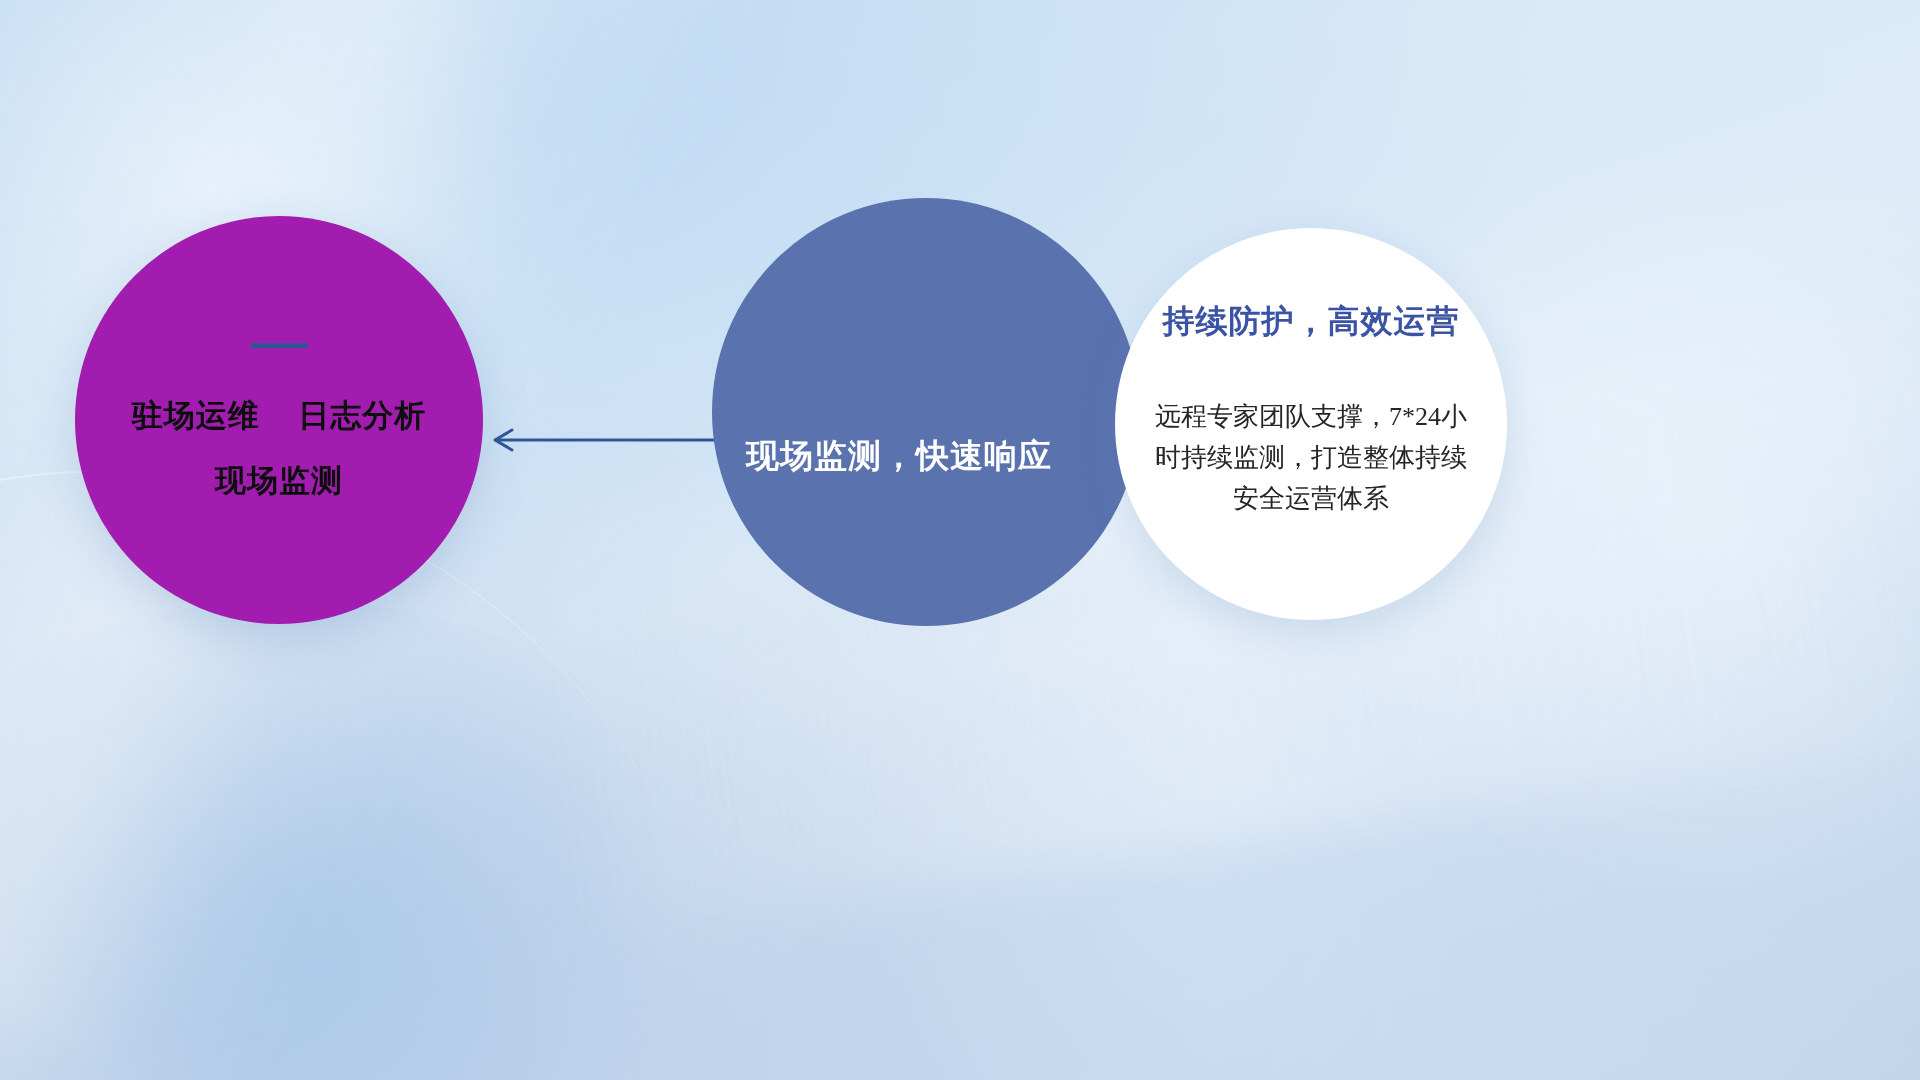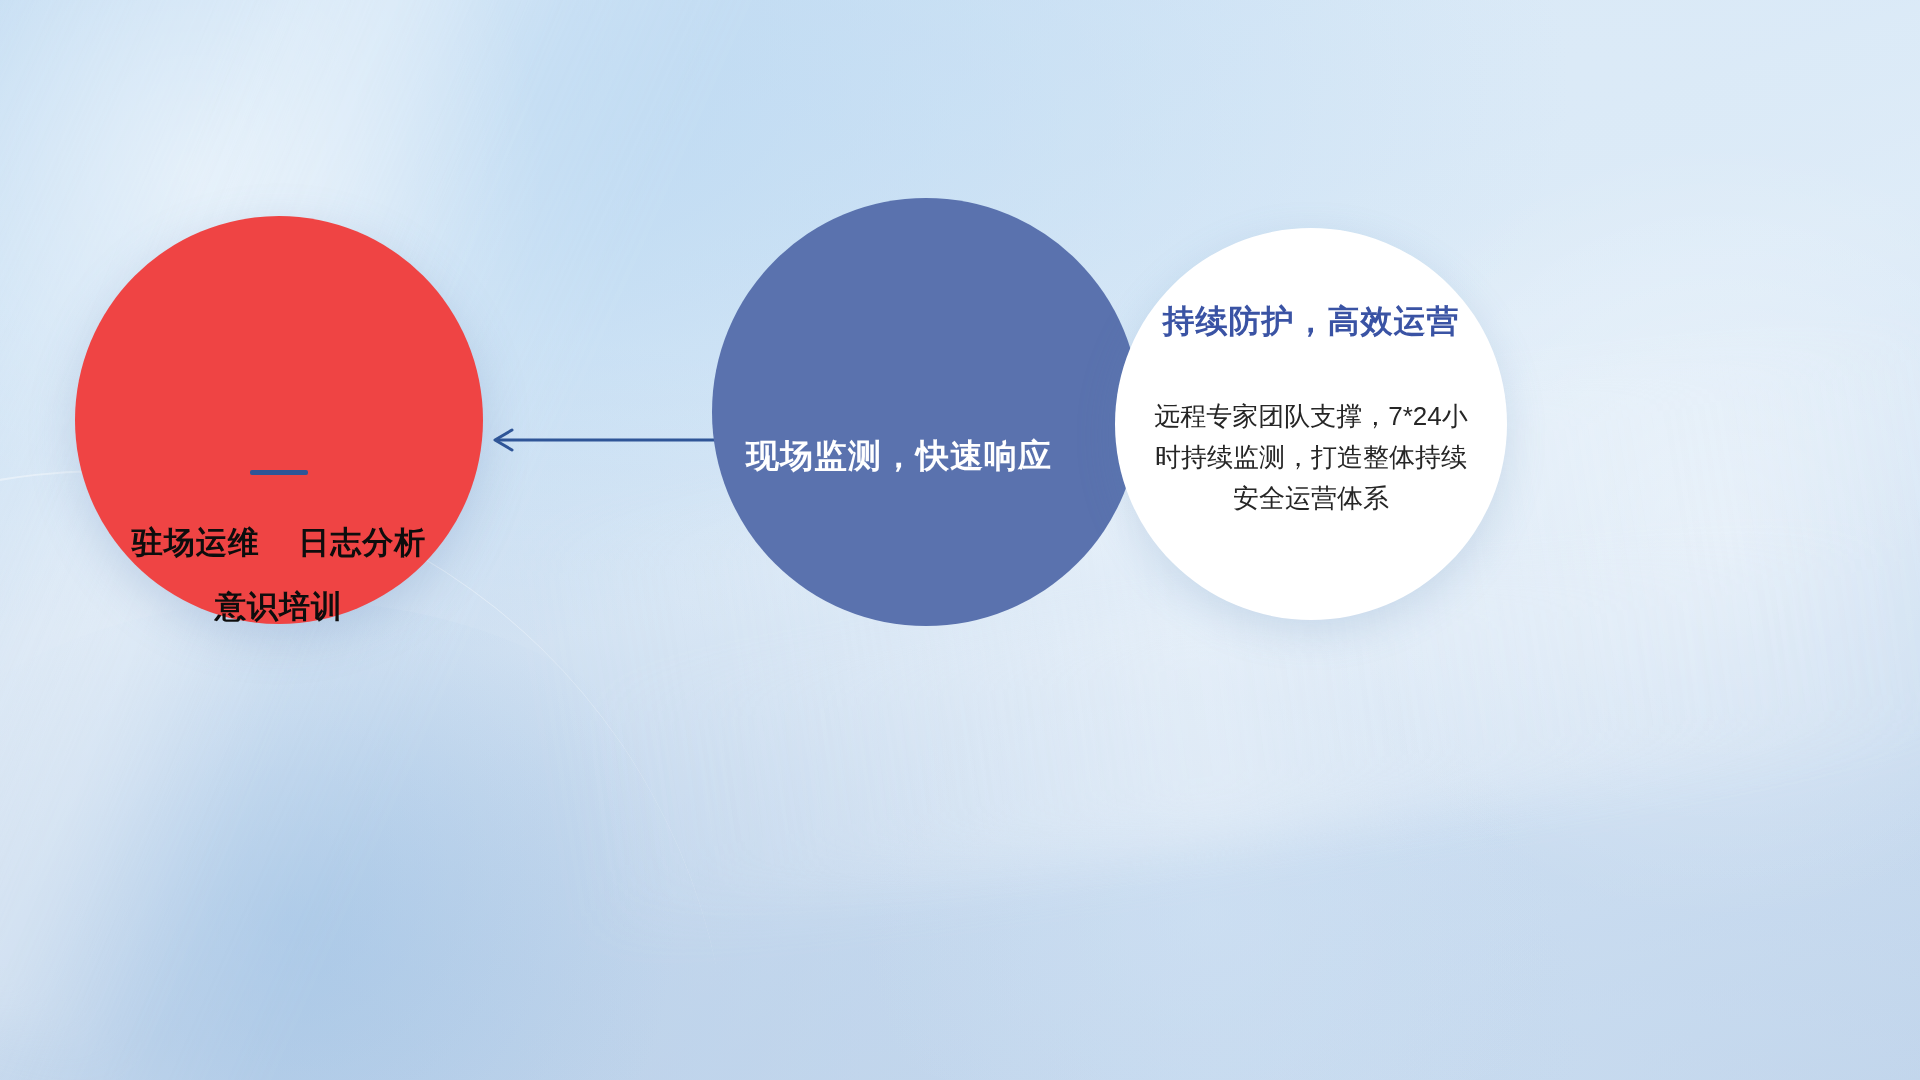--- a/index.html
+++ b/index.html
@@ -33,23 +33,23 @@
     background:radial-gradient(circle,rgba(255,255,255,.38) 0%,rgba(255,255,255,0) 70%);}
   .glow-bm{position:absolute;left:760px;top:700px;width:900px;height:420px;border-radius:50%;
     background:radial-gradient(circle,rgba(208,226,244,.55) 0%,rgba(208,226,244,0) 70%);}
   .arc-bl{position:absolute;left:-520px;top:470px;width:1250px;height:1250px;border-radius:50%;
     border-top:2px solid rgba(255,255,255,.40);transform:rotate(-12deg);}
 
   
   .circle{position:absolute;border-radius:50%;box-sizing:border-box;}
 
   #circle-left{
-    left:75px;top:216px;width:408px;height:408px;background:#ef4444;
+    left:75px;top:216px;width:408px;height:408px;background:#a21caf;
     box-shadow:0 14px 46px rgba(96,133,180,.26);
-    display:flex;flex-direction:column;align-items:center;justify-content:flex-end;
+    display:flex;flex-direction:column;align-items:center;justify-content:center;
   }
   #left-divider{width:58px;height:5px;background:#2f5597;border-radius:2px;margin-bottom:52px;}
   .left-line{
     font-size:31px;font-weight:bold;color:#0d0d0d;letter-spacing:1px;
     line-height:1.05;margin-bottom:32px;white-space:pre;
   }
   .left-line:last-child{margin-bottom:0;}
 
   #circle-mid{
     left:712px;top:198px;width:428px;height:428px;background:#5a72ae;
@@ -64,20 +64,21 @@
   #mid-body{
     margin-top:58px;font-size:26px;line-height:1.58;color:#eef3fb;
     text-align:center;width:300px;position:relative;left:22px;
   }
 
   #circle-right{
     left:1115px;top:228px;width:392px;height:392px;background:#ffffff;
     z-index:3;box-shadow:0 12px 40px rgba(96,133,180,.20);
     display:flex;flex-direction:column;align-items:center;
     padding-top:72px;
+    font-family:Liberation Serif, serif;
   }
   #right-title{
     font-size:32px;font-weight:bold;color:#3a53a4;letter-spacing:1px;white-space:nowrap;
   }
   #right-body{
     margin-top:52px;font-size:26px;line-height:1.58;color:#262626;
     text-align:center;width:336px;
   }
 
   
@@ -100,21 +101,21 @@
   <div class="arc-bl"></div>
 
   <svg id="connector-arrow" viewBox="0 0 240 44">
     <line x1="238" y1="22" x2="18" y2="22" stroke="#2f5597" stroke-width="3"></line>
     <polyline points="32,12 15,22 32,32" fill="none" stroke="#2f5597" stroke-width="3" stroke-linecap="round" stroke-linejoin="round"></polyline>
   </svg>
 
   <div id="circle-left" class="circle">
     <div id="left-divider"></div>
     <div class="left-line">驻场运维    日志分析</div>
-    <div class="left-line">意识培训</div>
+    <div class="left-line">现场监测</div>
   </div>
 
   <div id="circle-mid" class="circle">
     <div id="mid-title">现场监测，快速响应</div>
   </div>
 
   <div id="circle-right" class="circle">
     <div id="right-title">持续防护，高效运营</div>
     <div id="right-body">远程专家团队支撑，7*24小时持续监测，打造整体持续安全运营体系</div>
   </div>

